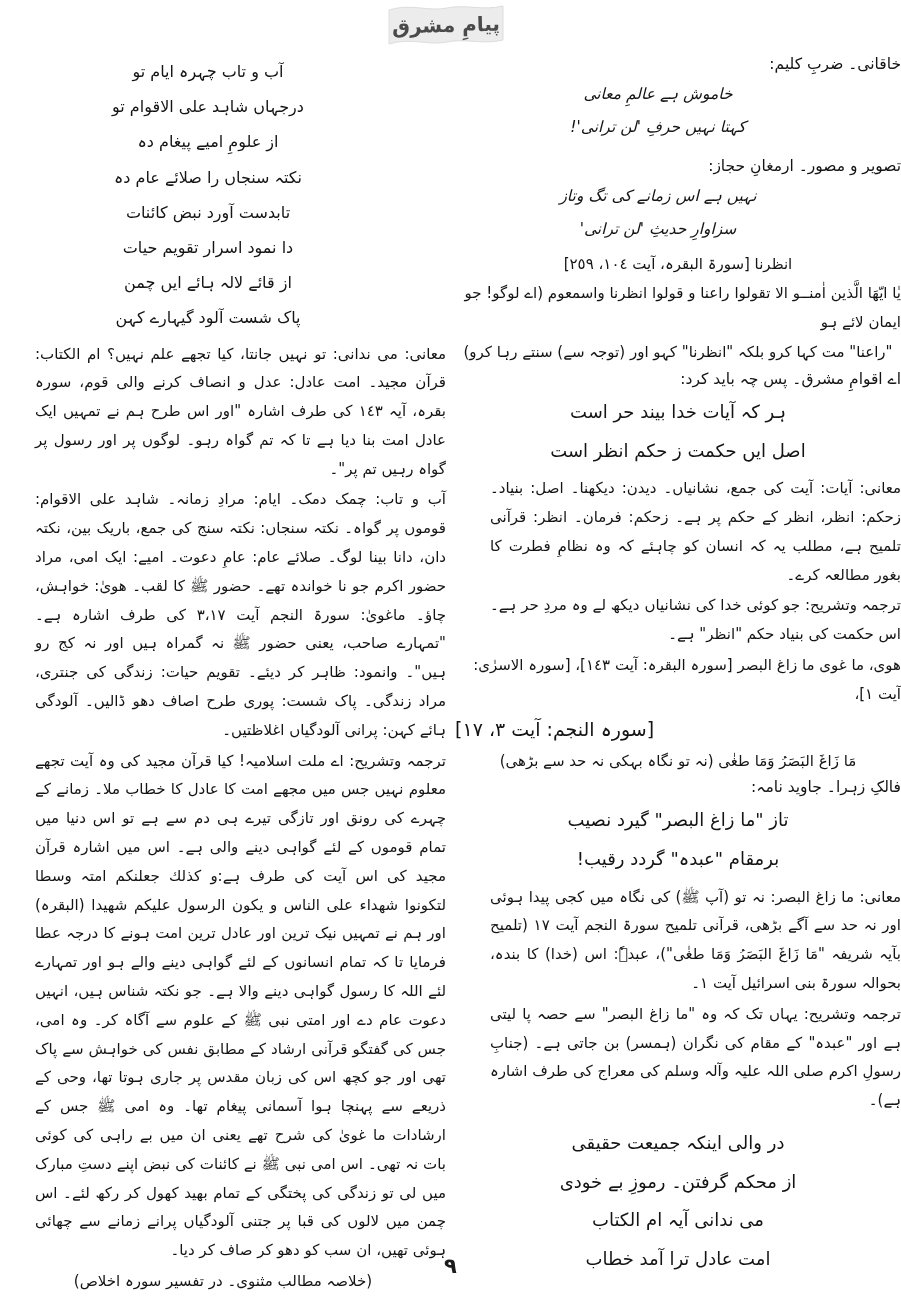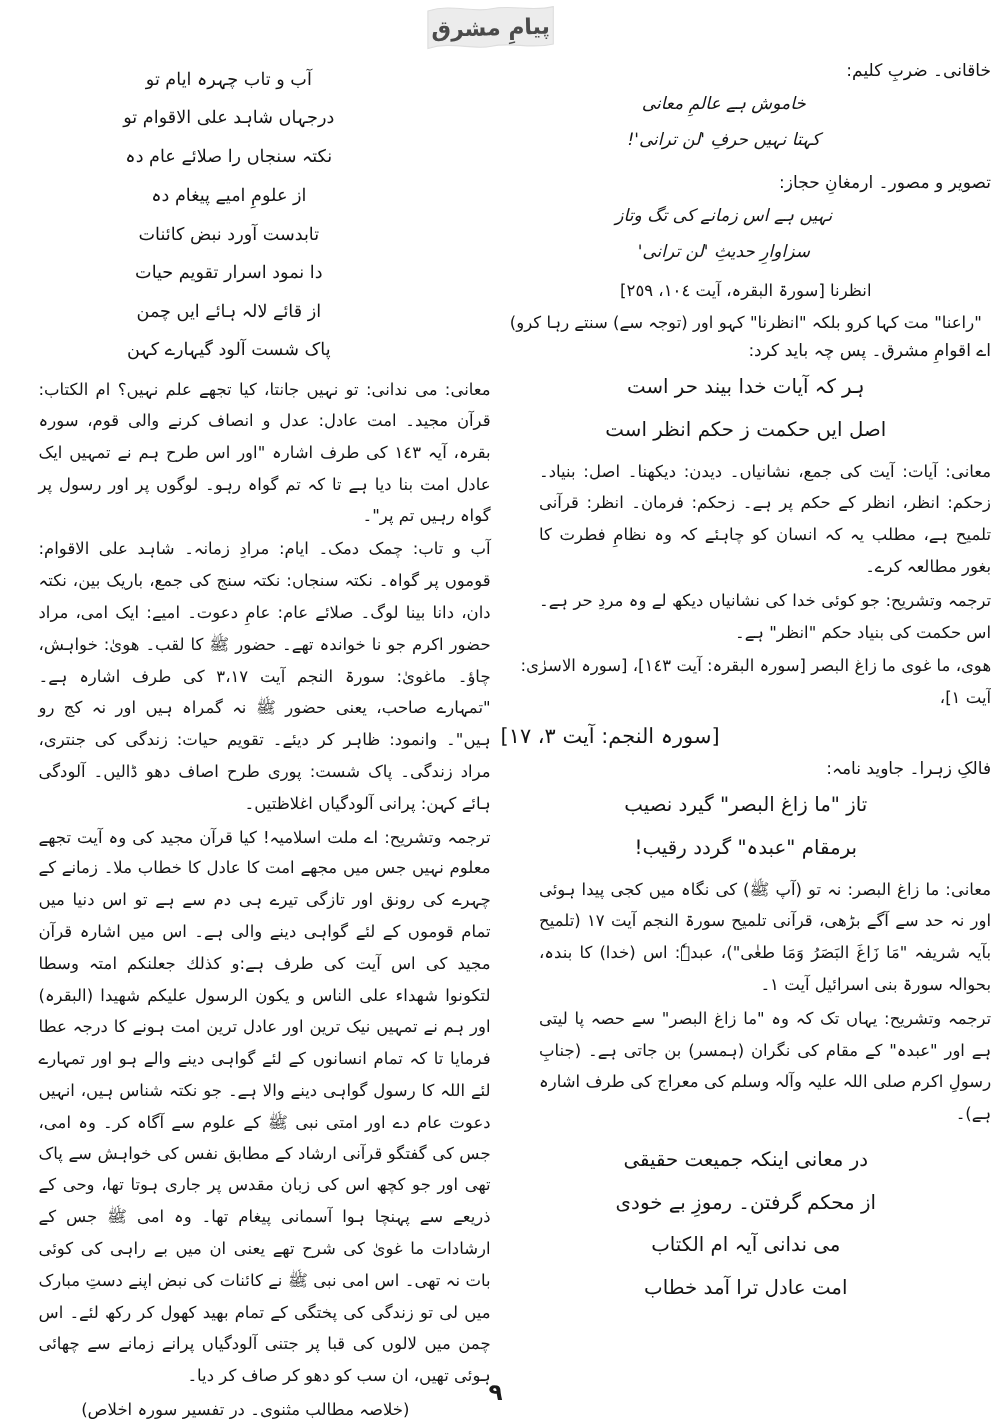--- a/index.html
+++ b/index.html
@@ -189,66 +189,68 @@
 
     <div class="heading-line">تصویر و مصور۔ ارمغانِ حجاز:</div>
 
     <div class="verse-block">
       <div class="verse-right">نہیں ہے اس زمانے کی تگ وتاز</div>
       <div class="verse-right">سزاوارِ حدیثِ 'لن ترانی'</div>
     </div>
 
     <div class="cite-center">انظرنا [سورۃ البقرہ، آیت ١٠٤، ٢٥٩]</div>
 
+    <div class="prose-ref">یٰا ایّھَا الَّذین اٰمنــو الا تقولوا راعنا و قولوا انظرنا واسمعوم (اے لوگو! جو ایمان لائے ہو</div>
     <div class="cite-center">"راعنا" مت کہا کرو بلکہ "انظرنا" کہو اور (توجہ سے) سنتے رہا کرو)</div>
 
     <div class="heading-line">اے اقوامِ مشرق۔ پس چہ باید کرد:</div>
 
     <div class="verse-block">
       <div class="verse">ہر کہ آیات خدا بیند حر است</div>
       <div class="verse">اصل ایں حکمت ز حکم انظر است</div>
     </div>
 
     <div class="prose">معانی: آیات: آیت کی جمع، نشانیاں۔ دیدن: دیکھنا۔ اصل: بنیاد۔ زحکم: انظر، انظر کے حکم پر ہے۔ زحکم: فرمان۔ انظر: قرآنی تلمیح ہے، مطلب یہ کہ انسان کو چاہئے کہ وہ نظامِ فطرت کا بغور مطالعہ کرے۔</div>
 
     <div class="prose">ترجمہ وتشریح: جو کوئی خدا کی نشانیاں دیکھ لے وہ مردِ حر ہے۔ اس حکمت کی بنیاد حکم "انظر" ہے۔</div>
 
     <div class="prose-ref">ھوی، ما غوی ما زاغ البصر [سورہ البقرہ: آیت ١٤٣]، [سورہ الاسرٰی: آیت ١]،</div>
     <div class="citation">[سورہ النجم: آیت ٣، ١٧]</div>
 
+    <div class="cite-center">مَا زَاغَ البَصَرُ وَمَا طغٰی  (نہ تو نگاہ بہکی نہ حد سے بڑھی)</div>
 
     <div class="heading-line">فالکِ زہرا۔ جاوید نامہ:</div>
 
     <div class="verse-block">
       <div class="verse">تاز "ما زاغ البصر" گیرد نصیب</div>
       <div class="verse">برمقام "عبدہ" گردد رقیب!</div>
     </div>
 
     <div class="prose">معانی: ما زاغ البصر: نہ تو (آپ ﷺ) کی نگاہ میں کجی پیدا ہوئی اور نہ حد سے آگے بڑھی، قرآنی تلمیح سورۃ النجم آیت ١٧ (تلمیح بآیہ شریفہ "مَا زَاغَ البَصَرُ وَمَا طغٰی")، عبدہٗ: اس (خدا) کا بندہ، بحوالہ سورۃ بنی اسرائیل آیت ١۔</div>
 
     <div class="prose">ترجمہ وتشریح: یہاں تک کہ وہ "ما زاغ البصر" سے حصہ پا لیتی ہے اور "عبدہ" کے مقام کی نگران (ہمسر) بن جاتی ہے۔ (جنابِ رسولِ اکرم صلی اللہ علیہ وآلہ وسلم کی معراج کی طرف اشارہ ہے)۔</div>
 
     <div class="spacer-sm"></div>
 
     <div class="verse-block">
-      <div class="verse">در معانی اینکہ جمیعت حقیقی</div>
+      <div class="verse">در والی اینکہ جمیعت حقیقی</div>
       <div class="verse">از محکم گرفتن۔ رموزِ بے خودی</div>
       <div class="verse">می ندانی آیہ ام الکتاب</div>
       <div class="verse">امت عادل ترا آمد خطاب</div>
     </div>
 
   </div>
 
   <div class="col col-left">
 
     <div class="verse-block">
       <div class="lv">آب و تاب چہرہ ایام تو</div>
       <div class="lv">درجہاں شاہد علی الاقوام تو</div>
+      <div class="lv">از علومِ امیے پیغام دہ</div>
       <div class="lv">نکتہ سنجاں را صلائے عام دہ</div>
-      <div class="lv">از علومِ امیے پیغام دہ</div>
       <div class="lv">تابدست آورد نبض کائنات</div>
       <div class="lv">دا نمود اسرار تقویم حیات</div>
       <div class="lv">از قائے لالہ ہائے ایں چمن</div>
       <div class="lv">پاک شست آلود گیہارے کہن</div>
     </div>
 
     <div class="prose">معانی: می ندانی: تو نہیں جانتا، کیا تجھے علم نہیں؟ ام الکتاب: قرآن مجید۔ امت عادل: عدل و انصاف کرنے والی قوم، سورہ بقرہ، آیہ ١٤٣ کی طرف اشارہ "اور اس طرح ہم نے تمہیں ایک عادل امت بنا دیا ہے تا کہ تم گواہ رہو۔ لوگوں پر اور رسول پر گواہ رہیں تم پر"۔</div>
 
     <div class="prose">آب و تاب: چمک دمک۔ ایام: مرادِ زمانہ۔ شاہد علی الاقوام: قوموں پر گواہ۔ نکتہ سنجاں: نکتہ سنج کی جمع، باریک بین، نکتہ دان، دانا بینا لوگ۔ صلائے عام: عامِ دعوت۔ امیے: ایک امی، مراد حضور اکرم جو نا خواندہ تھے۔ حضور ﷺ کا لقب۔ ھویٰ: خواہش، چاؤ۔ ماغویٰ: سورۃ النجم آیت ٣،١٧ کی طرف اشارہ ہے۔ "تمہارے صاحب، یعنی حضور ﷺ نہ گمراہ ہیں اور نہ کج رو ہیں"۔ وانمود: ظاہر کر دیئے۔ تقویم حیات: زندگی کی جنتری، مراد زندگی۔ پاک شست: پوری طرح اصاف دھو ڈالیں۔ آلودگی ہائے کہن: پرانی آلودگیاں اغلاظتیں۔</div>
 

